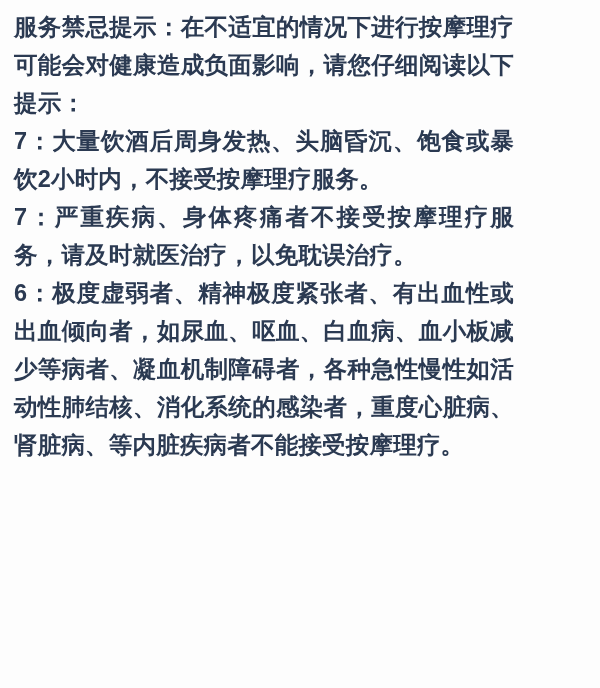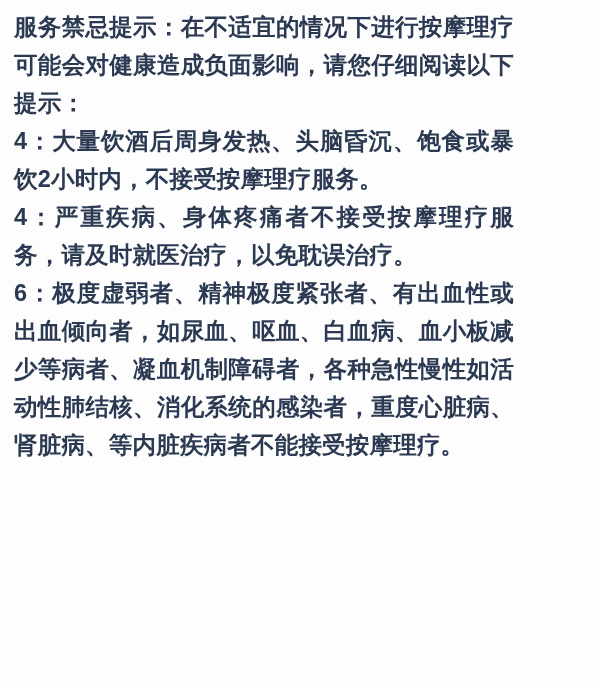--- a/index.html
+++ b/index.html
@@ -43,17 +43,17 @@
   .item {
     margin-bottom: 0px;
   }
 </style>
 </head>
 <body>
 
 <div class="page">
   <div class="notice">
     <p class="para intro">服务禁忌提示：在不适宜的情况下进行按摩理疗可能会对健康造成负面影响，请您仔细阅读以下提示：</p>
-    <p class="para item">4：大量饮酒后周身发热、头脑昏沉、饱食或暴饮2小时内，不接受按摩理疗服务。</p>
-    <p class="para item">4：严重疾病、身体疼痛者不接受按摩理疗服务，请及时就医治疗，以免耽误治疗。</p>
+    <p class="para item">7：大量饮酒后周身发热、头脑昏沉、饱食或暴饮2小时内，不接受按摩理疗服务。</p>
+    <p class="para item">7：严重疾病、身体疼痛者不接受按摩理疗服务，请及时就医治疗，以免耽误治疗。</p>
     <p class="para item">6：极度虚弱者、精神极度紧张者、有出血性或出血倾向者，如尿血、呕血、白血病、血小板减少等病者、凝血机制障碍者，各种急性慢性如活动性肺结核、消化系统的感染者，重度心脏病、肾脏病、等内脏疾病者不能接受按摩理疗。</p>
   </div>
 </div>
 
 </body></html>

